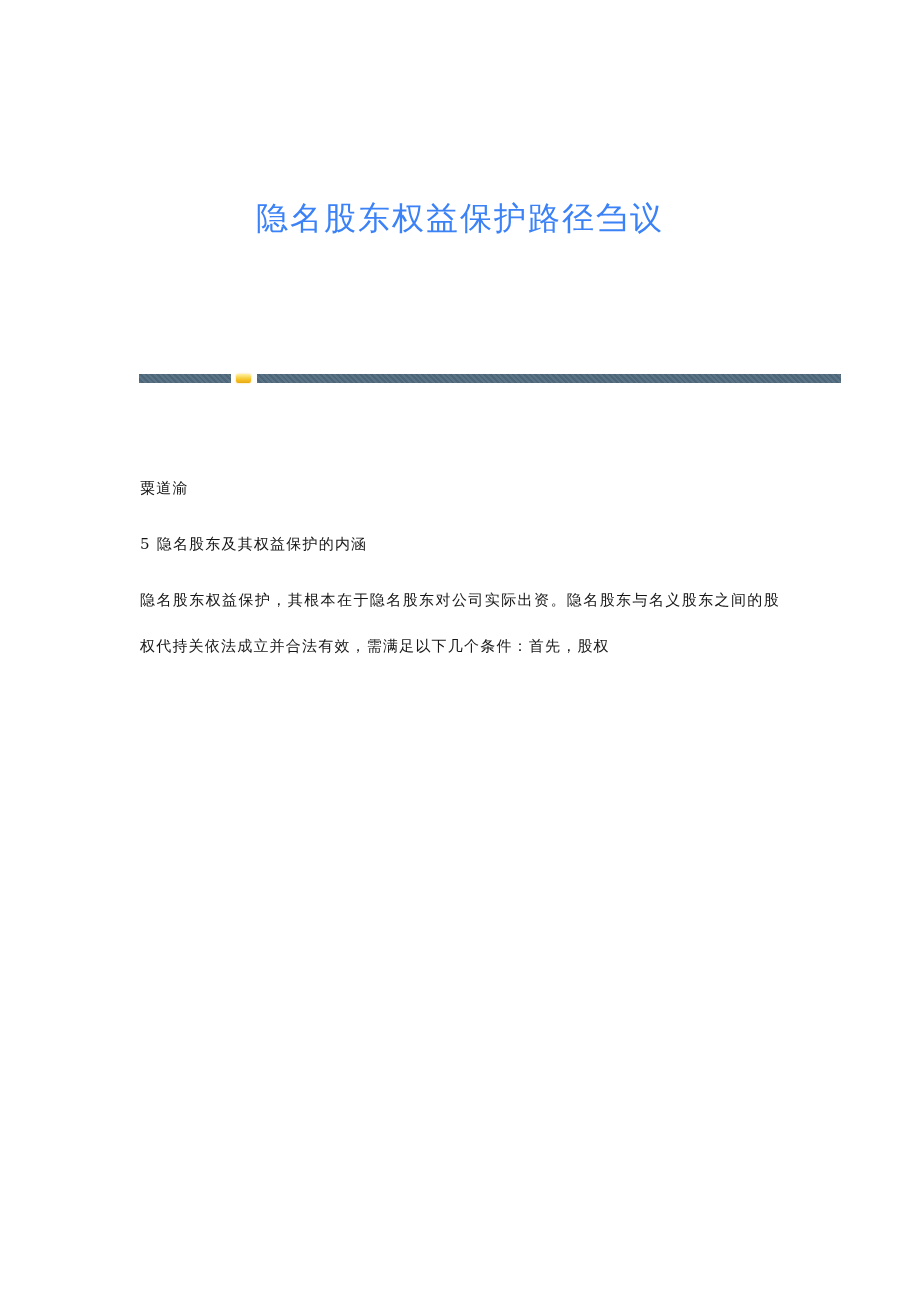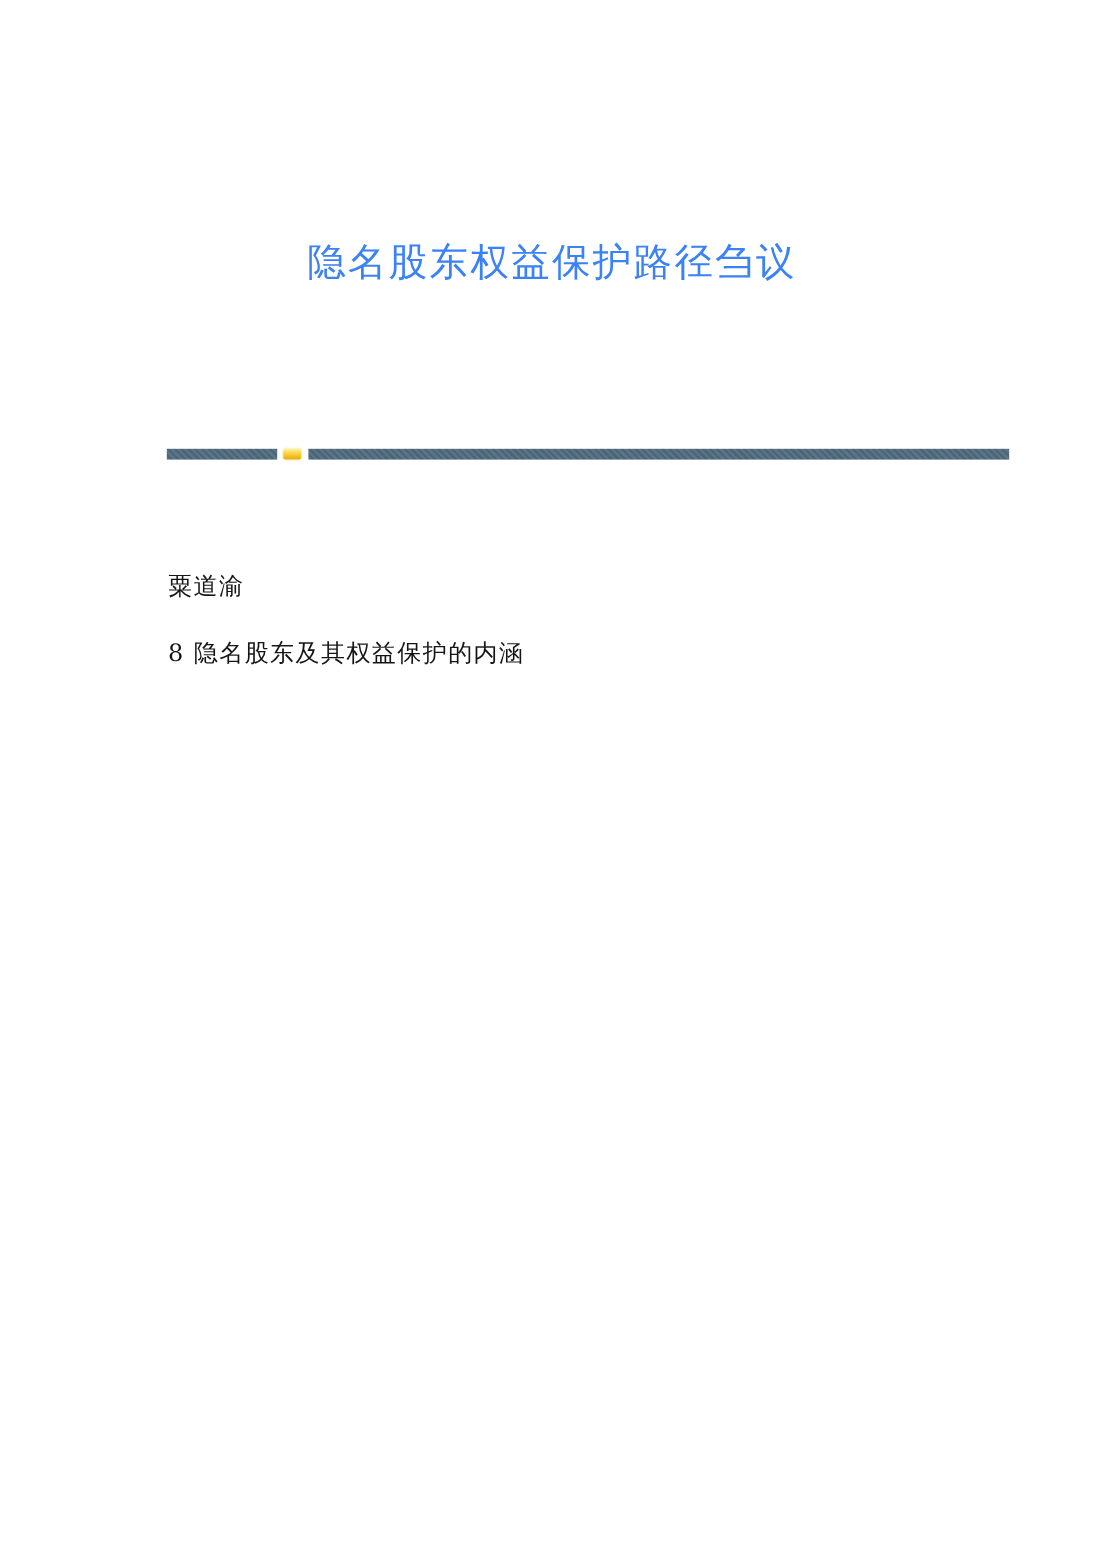--- a/index.html
+++ b/index.html
@@ -55,21 +55,21 @@
       box-shadow: 0 0 2px #f4d26a;
     }
     .content {
       position: absolute;
       top: 465px;
       left: 140px;
       width: 640px;
     }
     .para {
       margin: 0;
-      font-size: 20px;
+      font-size: 15px;
       line-height: 46px;
       letter-spacing: 1.2px;
       color: #151515;
       text-align: justify;
     }
     .author { margin-bottom: 10px; }
     .gap { margin-bottom: 10px; }
   </style>
 </head>
 <body>
@@ -77,14 +77,15 @@
 <h1 class="page-title">隐名股东权益保护路径刍议</h1>
 
 <div class="divider">
   <div class="divider-seg divider-left"></div>
   <div class="divider-ornament"></div>
   <div class="divider-seg divider-right"></div>
 </div>
 
 <div class="content">
   <p class="para author">粟道渝</p>
-  <p class="para gap">8 隐名股东及其权益保护的内涵</p>
+  <p class="para gap">5 隐名股东及其权益保护的内涵</p>
+  <p class="para">隐名股东权益保护，其根本在于隐名股东对公司实际出资。隐名股东与名义股东之间的股权代持关依法成立并合法有效，需满足以下几个条件：首先，股权</p>
 </div>
 
 </body></html>

